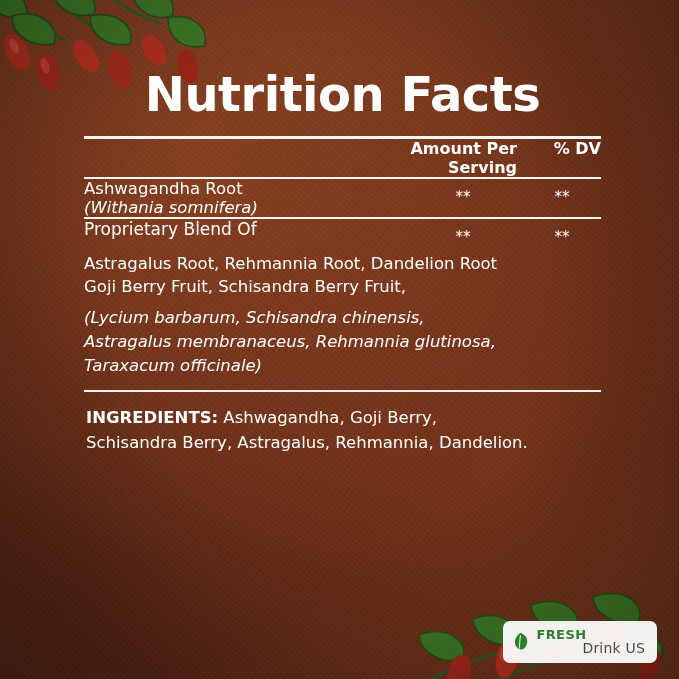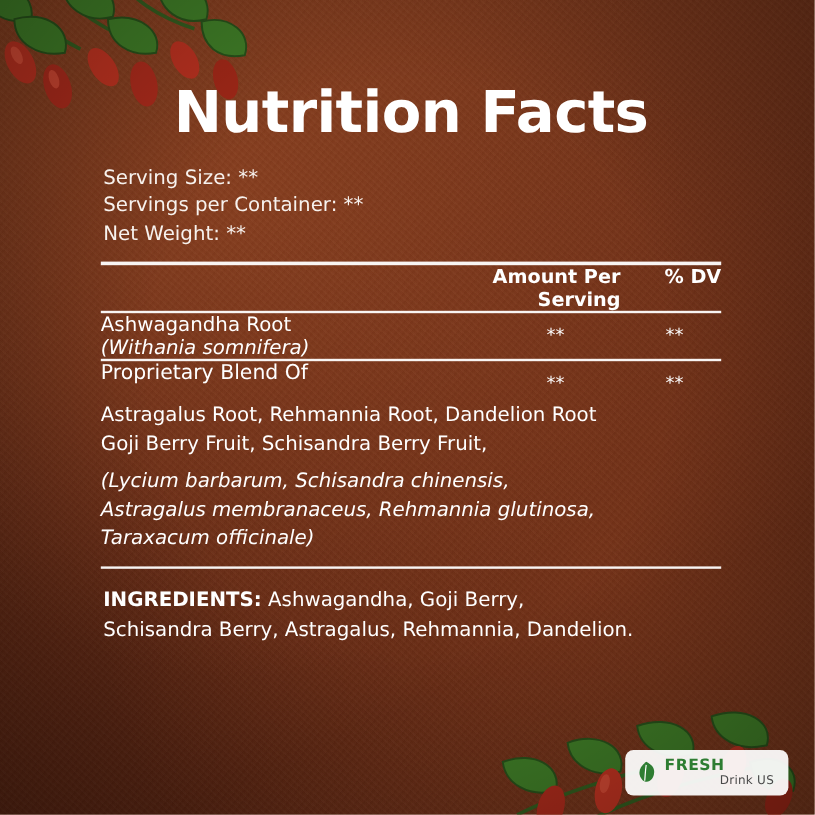--- a/index.html
+++ b/index.html
@@ -152,21 +152,21 @@
   }
   .badge .leaf { width: 17px; height: 20px; flex: 0 0 auto; }
   .badge .txt { line-height: 1.05; }
   .badge .fresh {
     font-size: 13px;
     font-weight: bold;
     color: #2e7d32;
     letter-spacing: 0.4px;
   }
   .badge .drink {
-    font-size: 10px;
+    font-size: 14px;
     color: #4a4a4a;
     letter-spacing: 0.2px;
     margin-left: 46px;
   }
 </style>
 </head>
 <body>
 
 <div class="panel">
   <div class="texture"></div>
@@ -220,25 +220,20 @@
       <ellipse cx="238" cy="126" rx="10" ry="17" transform="rotate(24 238 126)" fill="#9e2717"></ellipse>
     </g>
   </svg>
 
   <div class="vignette"></div>
 
   <div class="content">
 
     <h1 class="title">Nutrition Facts</h1>
 
-    <div class="serving-block">
-      <div>Serving Size: **</div>
-      <div>Servings per Container: **</div>
-      <div>Net Weight: **</div>
-    </div>
 
     <div class="rule"></div>
 
     <table class="facts">
       <tbody>
           <tr class="hdr-row">
         <td></td>
         <td class="col-amount">Amount Per Serving</td>
         <td class="col-dv">% DV</td>
       </tr>

